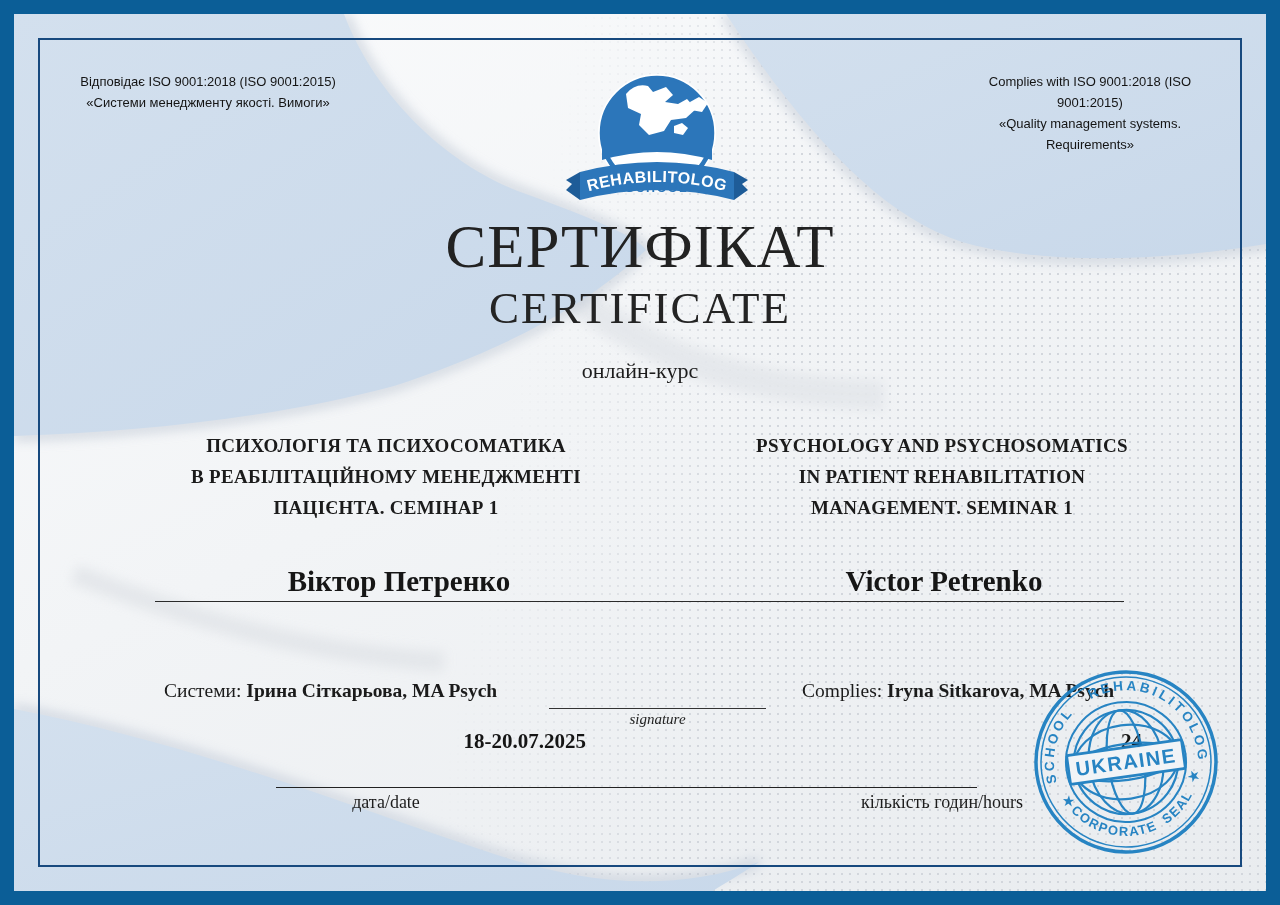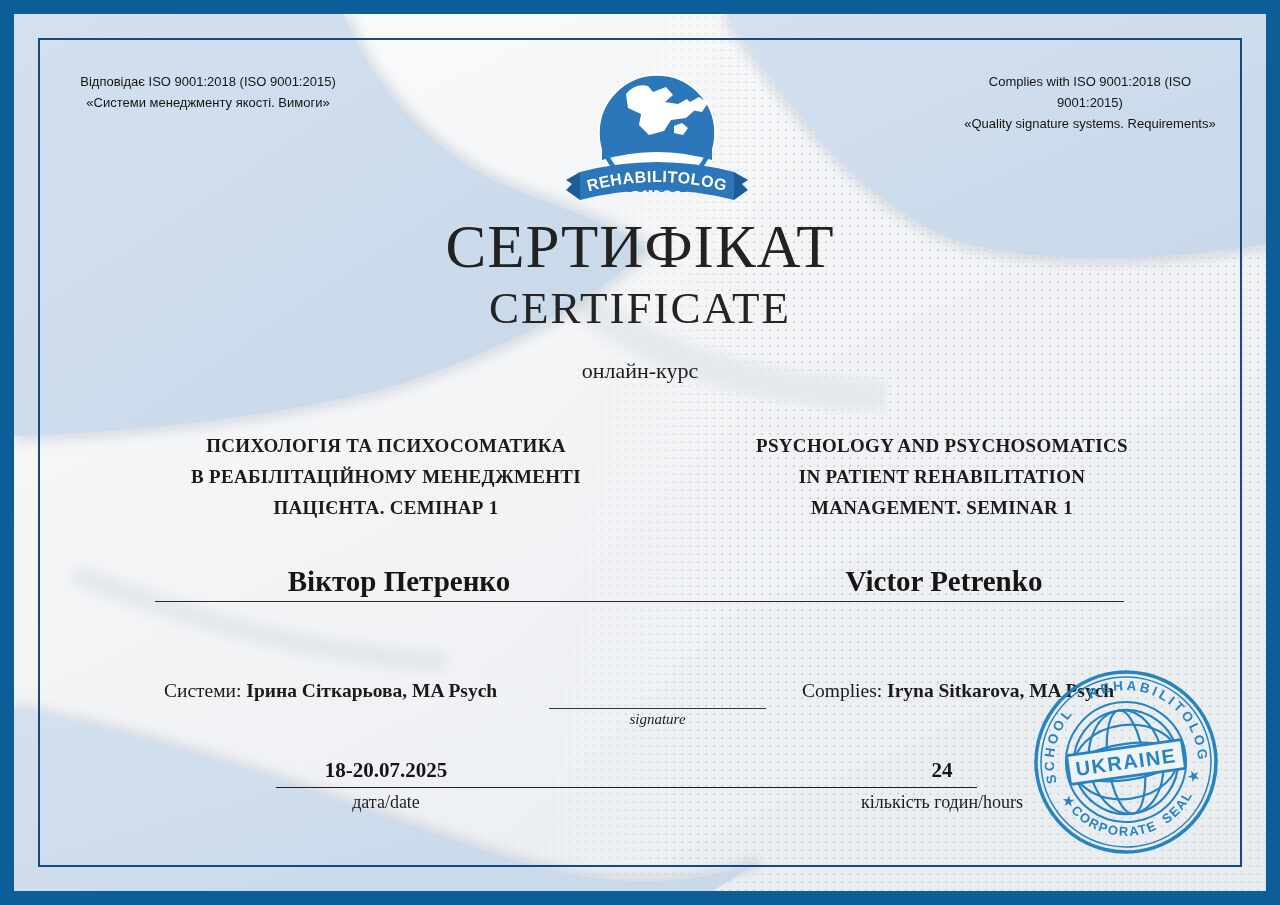--- a/index.html
+++ b/index.html
@@ -56,21 +56,21 @@
   .recipient.uk{left:140px;width:490px;}
   .recipient.en{left:700px;width:460px;}
   .name-line{position:absolute;top:587px;left:141px;width:969px;height:0;border-top:1.6px solid #2b2b2b;}
   .teacher{position:absolute;top:666px;font-size:19.5px;color:#1b1b1b;white-space:nowrap;}
   .teacher.uk{left:150px;}
   .teacher.en{left:788px;}
   .teacher b{font-weight:bold;}
   .sig-line{position:absolute;top:694px;left:535px;width:217px;height:0;border-top:1.5px solid #333;}
   .sig-label{position:absolute;top:697px;left:535px;width:217px;text-align:center;
     font-style:italic;font-size:15px;color:#222;}
-  .f-value{position:absolute;top:744px;font-size:21px;font-weight:bold;text-align:center;color:#151515;}
+  .f-value{position:absolute;top:715px;font-size:21px;font-weight:bold;text-align:right;color:#151515;}
   .f-value.date{left:172px;width:400px;}
   .f-value.hours{left:728px;width:400px;}
   .f-line{position:absolute;top:773px;left:262px;width:701px;height:0;border-top:1.6px solid #222;}
   .f-label{position:absolute;top:778px;font-size:18px;text-align:center;color:#1d1d1d;}
   .f-label.date{left:172px;width:400px;}
   .f-label.hours{left:728px;width:400px;}
   .seal-svg{position:absolute;left:1000px;top:640px;z-index:6;opacity:.95;}
 </style>
 </head>
 <body>
@@ -106,21 +106,21 @@
   <div class="inner-frame"></div>
 
   <div class="content">
 
     <div class="iso left">
       <div>Відповідає ISO 9001:2018 (ISO 9001:2015)</div>
       <div>«Системи менеджменту якості. Вимоги»</div>
     </div>
     <div class="iso right">
       <div>Complies with ISO 9001:2018 (ISO 9001:2015)</div>
-      <div>«Quality signature systems. Requirements»</div>
+      <div>«Quality management systems. Requirements»</div>
     </div>
 
     <svg class="logo-svg" width="210" height="145" viewBox="535 45 210 145">
       <g>
         <circle cx="643" cy="119" r="59" fill="#ffffff"></circle>
         <circle cx="643" cy="119" r="55" fill="#ffffff" stroke="#2c76ba" stroke-width="4.5"></circle>
         <path d="M588,119 A55,55 0 1 1 698,119 L698,146 Q643,130 588,146 Z" fill="#2c76ba"></path>
         <path d="M612,80 q9,-11 22,-8 l5,6 13,-5 7,8 -8,7 13,2 9,-5 9,10 -10,9 -15,2 -7,11 -15,4 -10,-10 2,-11 -13,-6 z" fill="#ffffff"></path>
         <path d="M676,88 l9,-5 9,6 -6,9 -11,-2 z" fill="#ffffff"></path>
         <path d="M660,112 l8,-3 6,5 -5,7 -9,-2 z" fill="#ffffff"></path>

